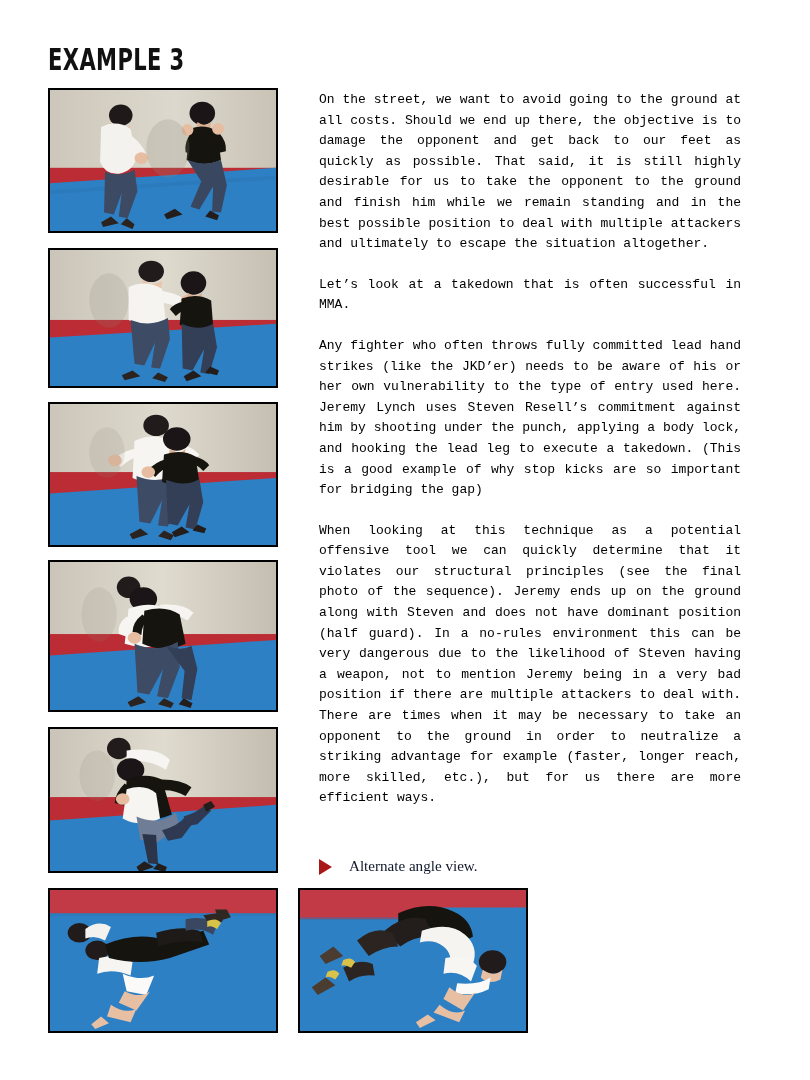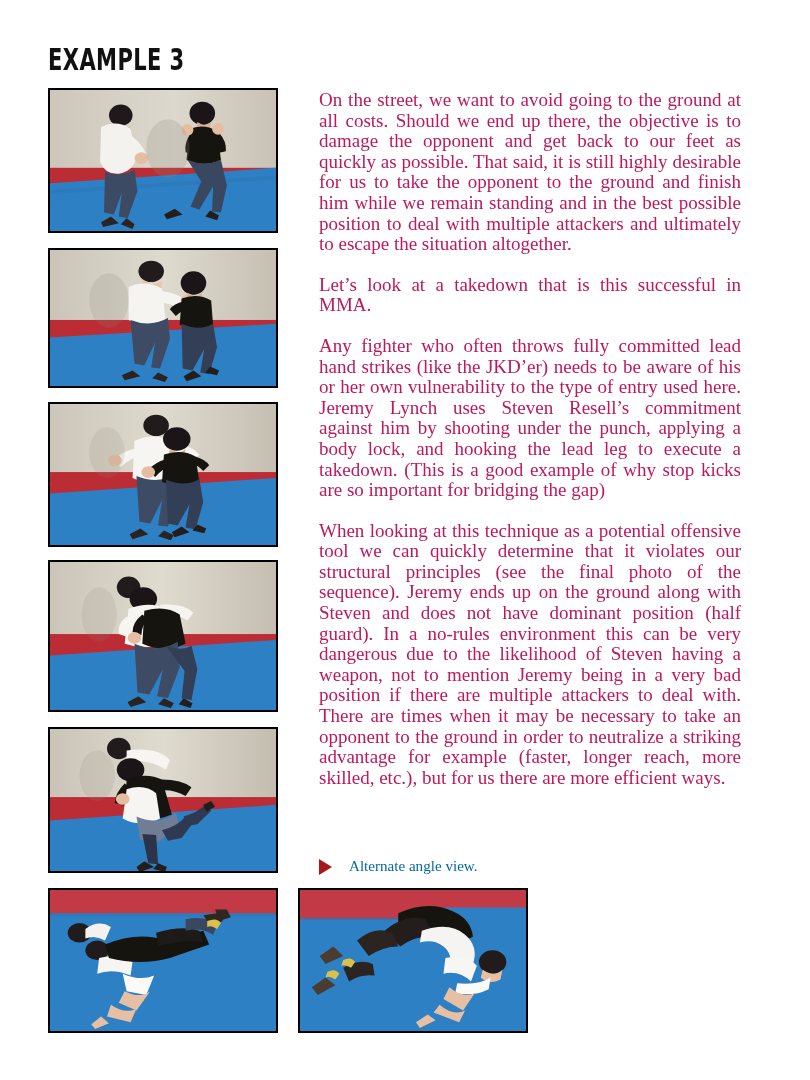--- a/index.html
+++ b/index.html
@@ -54,26 +54,26 @@
   #photo-5 { left: 48px; top: 727px; width: 230px; height: 146px; }
   #photo-6 { left: 48px; top: 888px; width: 230px; height: 145px; }
   #photo-7 { left: 298px; top: 888px; width: 230px; height: 145px; }
 
   
   #body-text {
     position: absolute;
     left: 319px;
     top: 90px;
     width: 422px;
-    font-family: Liberation Serif, serif;
-    font-size: 19px;
+    font-family: Liberation Mono, monospace;
+    font-size: 13px;
     line-height: 20.6px;
     text-align: justify;
     text-justify: inter-word;
-    color: #be185d;
+    color: #000000;
   }
   #body-text p { margin: 0 0 20px 0; }
   #body-text p:last-child { margin-bottom: 16px; }
 
   
   #caption-row {
     position: absolute;
     left: 319px;
     top: 858px;
     display: flex;
@@ -83,21 +83,21 @@
   .caption-bullet {
     width: 0; height: 0;
     border-left: 13px solid #a81818;
     border-top: 8px solid transparent;
     border-bottom: 8px solid transparent;
     flex: 0 0 auto;
   }
   .caption-text {
     font-family: "Liberation Serif", serif;
     font-size: 15.1px;
-    color: #0369a1;
+    color: #0f172a;
     white-space: nowrap;
   }
 </style>
 </head>
 <body>
 
 <div id="page-title">EXAMPLE 3</div>
 
 <div class="photo-frame" id="photo-1">
   <div class="photo">
@@ -315,21 +315,21 @@
       <path d="M142 118 q14 12 26 6 l-6 12 l-26 -10 Z" fill="#e7bfa3"></path>
       <path d="M130 128 l-12 8 l4 6 l16 -8 Z" fill="#e7bfa3"></path>
       <path d="M44 72 q8 -4 12 2 l-4 6 q-6 -4 -10 -2 Z" fill="#d8c24a"></path>
       <path d="M28 84 q8 -4 12 2 l-4 6 q-6 -4 -10 -2 Z" fill="#d8c24a"></path>
     </svg>
   </div>
 </div>
 
 <div id="body-text">
   <p>On the street, we want to avoid going to the ground at all costs. Should we end up there, the objective is to damage the opponent and get back to our feet as quickly as possible. That said, it is still highly desirable for us to take the opponent to the ground and finish him while we remain standing and in the best possible position to deal with multiple attackers and ultimately to escape the situation altogether.</p>
-  <p>Let’s look at a takedown that is this successful in MMA.</p>
+  <p>Let’s look at a takedown that is often successful in MMA.</p>
   <p>Any fighter who often throws fully committed lead hand strikes (like the JKD’er) needs to be aware of his or her own vulnerability to the type of entry used here. Jeremy Lynch uses Steven Resell’s commitment against him by shooting under the punch, applying a body lock, and hooking the lead leg to execute a takedown. (This is a good example of why stop kicks are so important for bridging the gap)</p>
   <p>When looking at this technique as a potential offensive tool we can quickly determine that it violates our structural principles (see the final photo of the sequence). Jeremy ends up on the ground along with Steven and does not have dominant position (half guard). In a no-rules environment this can be very dangerous due to the likelihood of Steven having a weapon, not to mention Jeremy being in a very bad position if there are multiple attackers to deal with. There are times when it may be necessary to take an opponent to the ground in order to neutralize a striking advantage for example (faster, longer reach, more skilled, etc.), but for us there are more efficient ways.</p>
 </div>
 
 <div id="caption-row">
   <span class="caption-bullet"></span>
   <span class="caption-text">Alternate angle view.</span>
 </div>
 
 </body></html>

